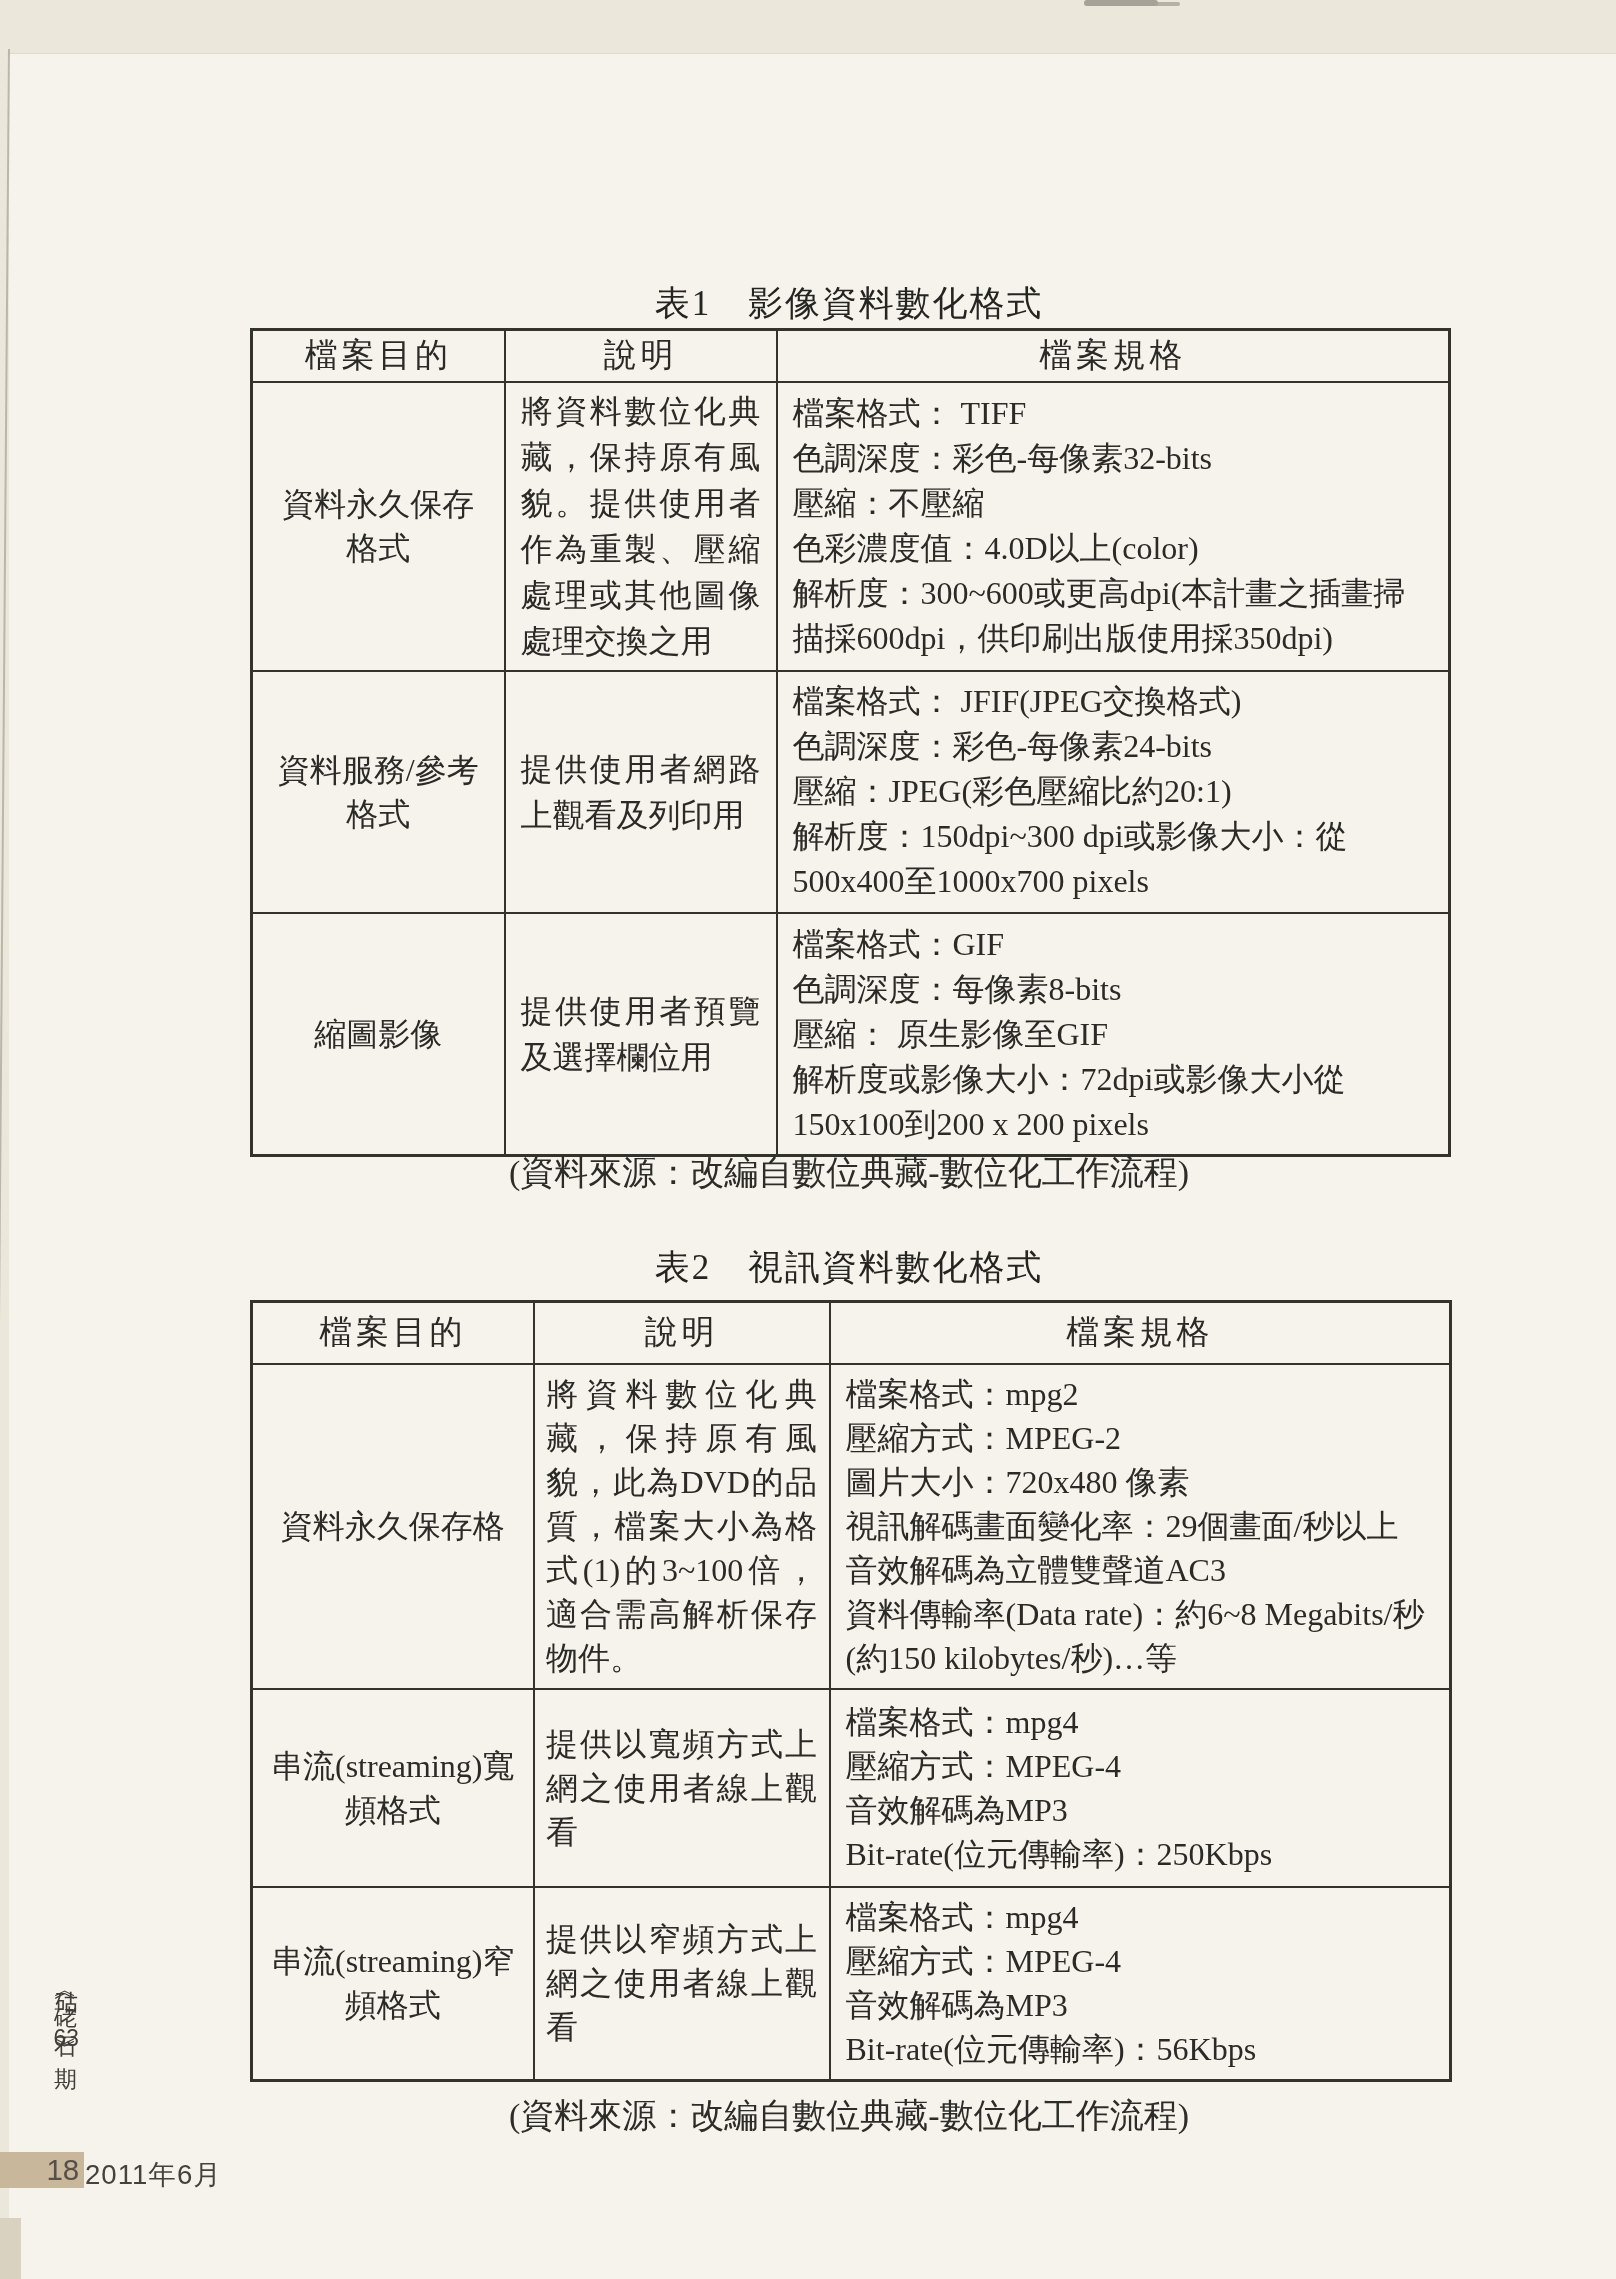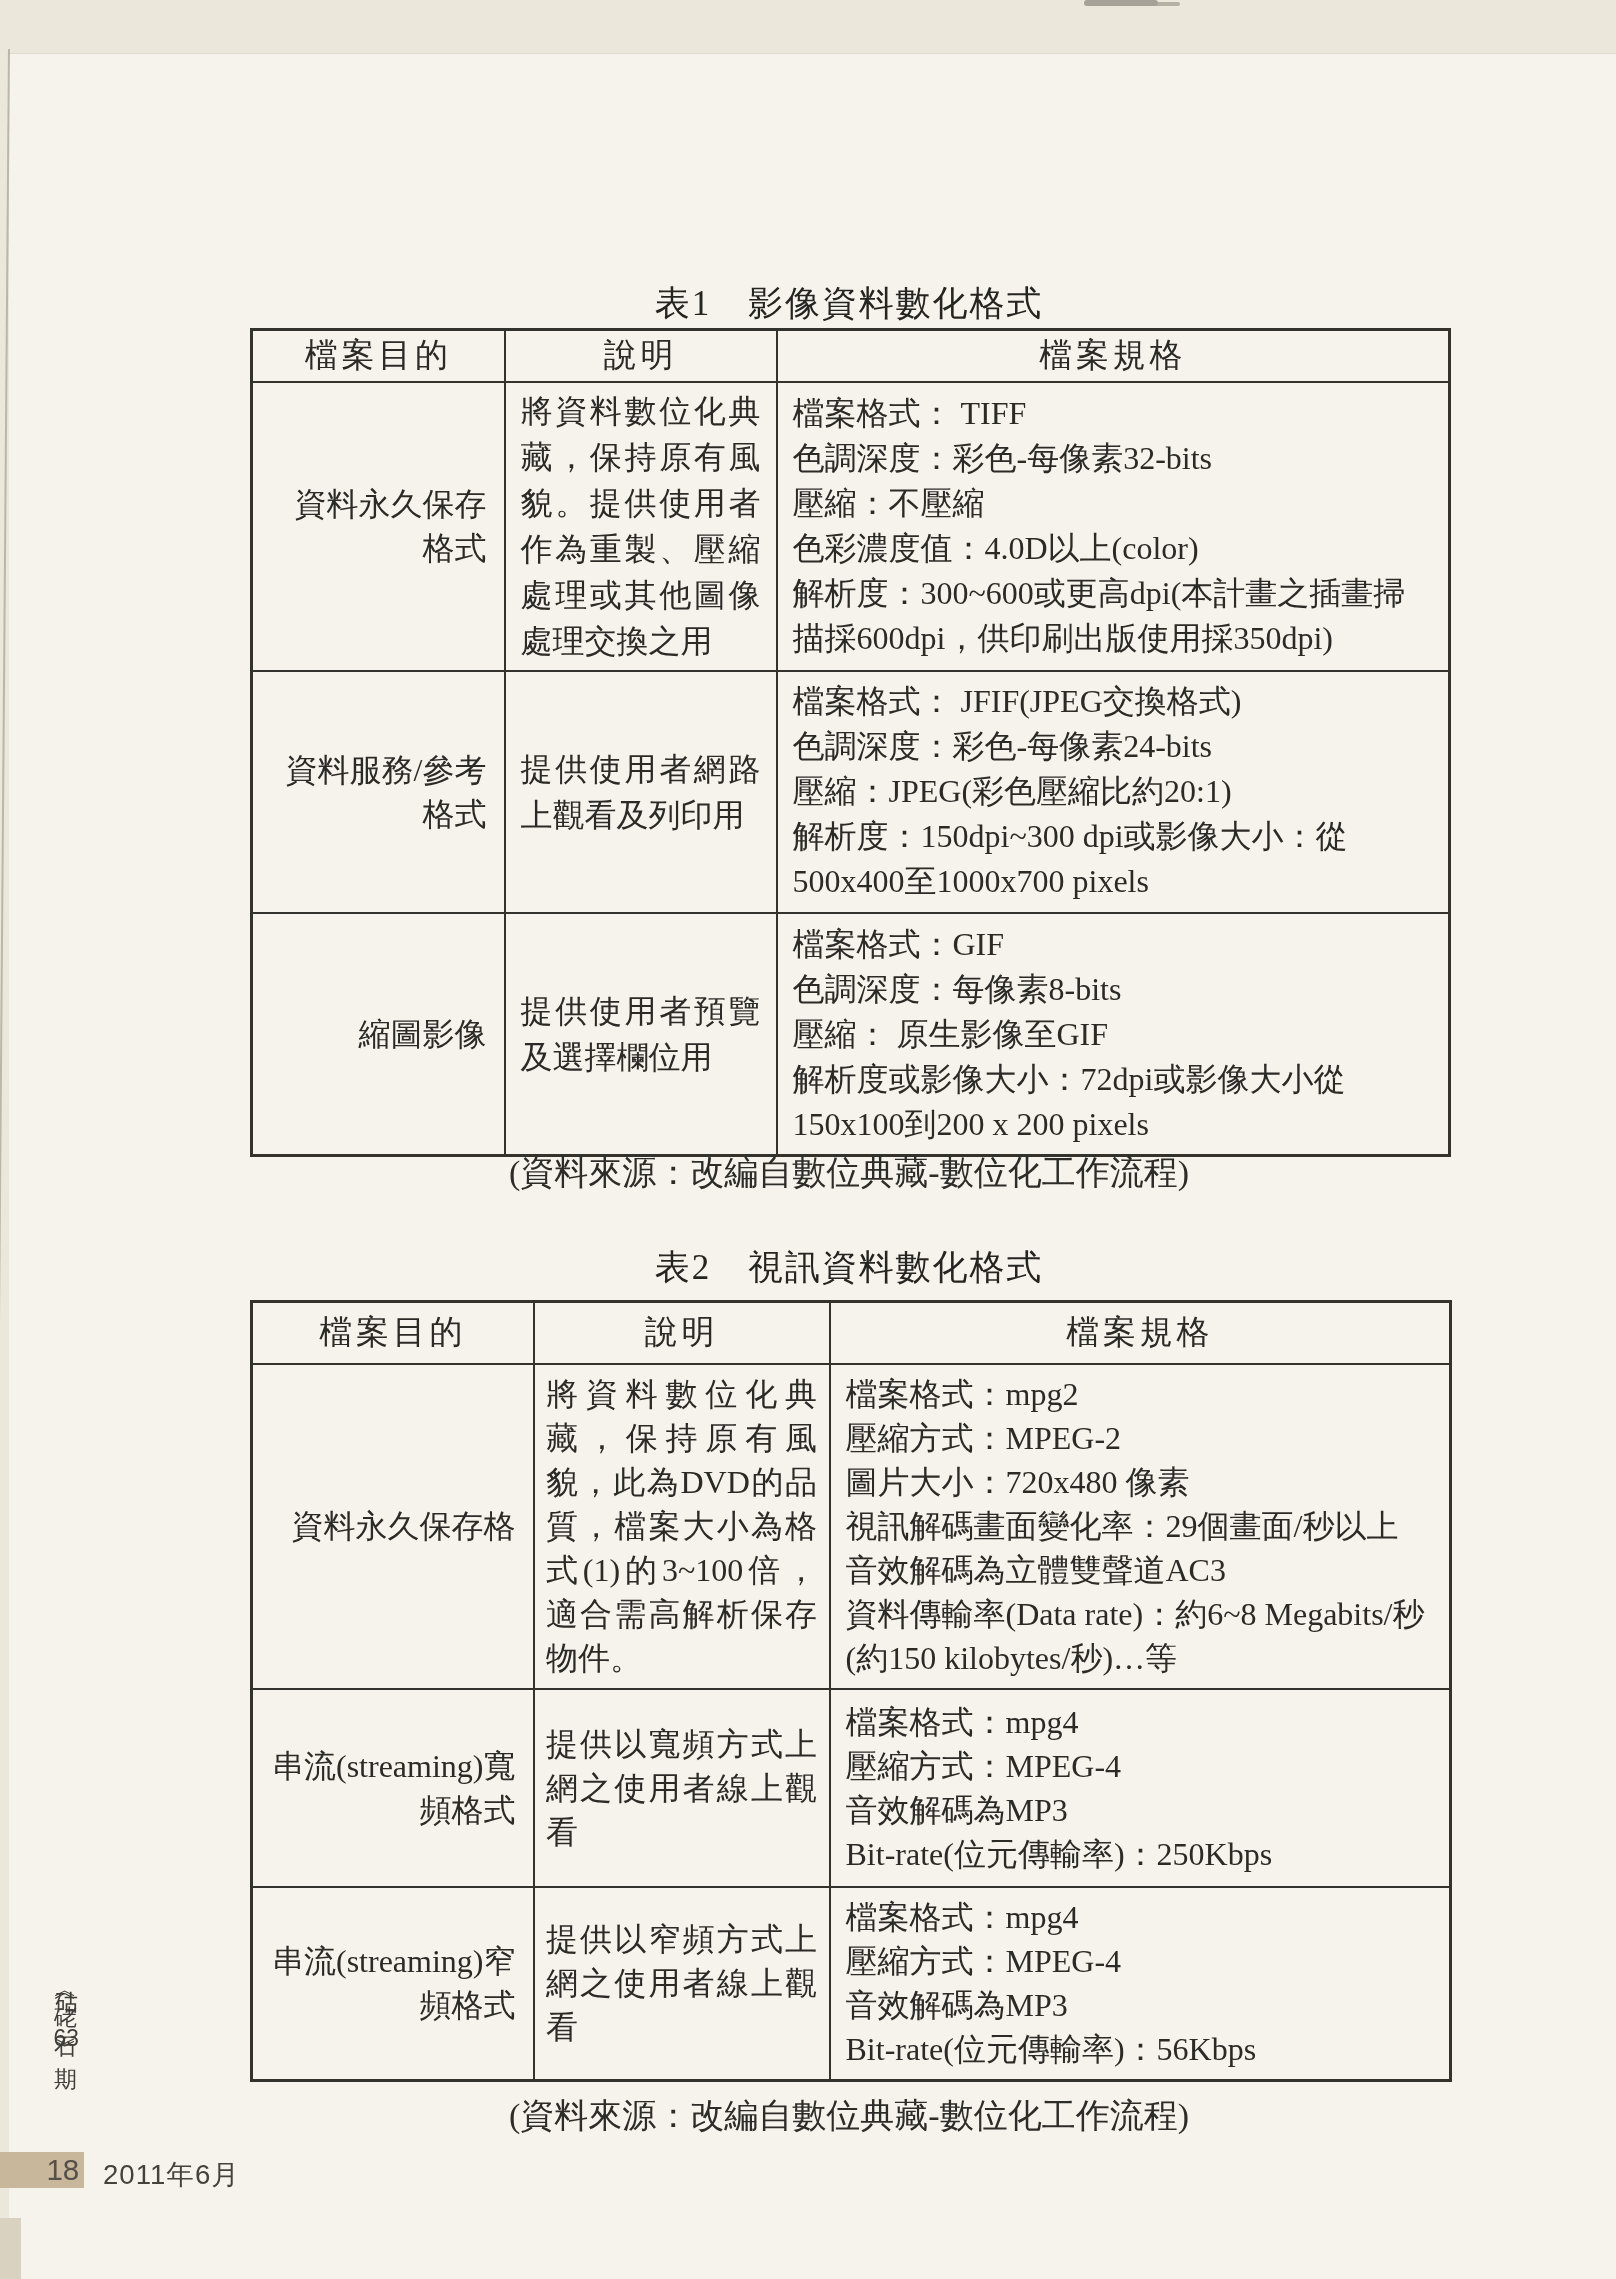--- a/index.html
+++ b/index.html
@@ -38,40 +38,40 @@
 
   
   table.data { position:absolute; border-collapse:collapse; table-layout:fixed;
                border:3.8px solid #34322d; }
   #table1 { left:250px; top:328px; width:1198px; }
   #table2 { left:250px; top:1300px; width:1198px; }
   table.data th, table.data td { border:2.9px solid #34322d; vertical-align:middle;
                font-weight:normal; color:#2c2a27; box-sizing:border-box; }
   table.data th { font-size:33px; text-align:center; letter-spacing:3.8px; }
 
-  .c1 { padding:5.7px 17px; font-size:32px; line-height:44px; text-align:right; }
+  .c1 { padding:5.7px 17px; font-size:32px; line-height:44px; text-align:center; }
   .c2 { padding:5.7px 15px; font-size:32px; text-align:justify; text-justify:inter-character; }
   .c3 { padding:7.6px 11.4px 7.6px 15px; font-size:32px; text-align:left; }
   #table1 .c2 { line-height:46px; }
   #table1 .c3 .line { line-height:45px; }
   #table2 .c2 { padding:5.7px 11.4px; line-height:44px; }
   #table2 .c3 .line { line-height:44px;font-family:Liberation Serif, serif; }
 
   
   .journal-vertical { position:absolute; left:51px; top:1984px;
                writing-mode:vertical-rl; text-orientation:mixed;
                font-family:"Liberation Sans","DejaVu Sans",sans-serif;
                font-size:23px; letter-spacing:3.8px; color:#403e3a; }
   .journal-vertical .tcy { text-combine-upright:all; letter-spacing:0; }
   .page-badge { position:absolute; left:0; top:2152px; width:84px; height:36px;
                background:#c8b79a; display:flex; align-items:center; justify-content:flex-end;
                padding-right:4.8px; box-sizing:border-box;
                font-family:"Liberation Sans","DejaVu Sans",sans-serif;
                font-size:29.5px; color:#55504a; }
-  .footer-date { position:absolute; left:103px; top:2156px;
+  .footer-date { position:absolute; left:85px; top:2156px;
                font-family:"Liberation Sans","DejaVu Sans",sans-serif;
                font-size:27.6px; letter-spacing:1px; color:#45423c; }
 </style>
 </head>
 <body>
 
 <div class="page">
 
   <div class="top-band"></div>
   <div class="corner-smudge"></div>

